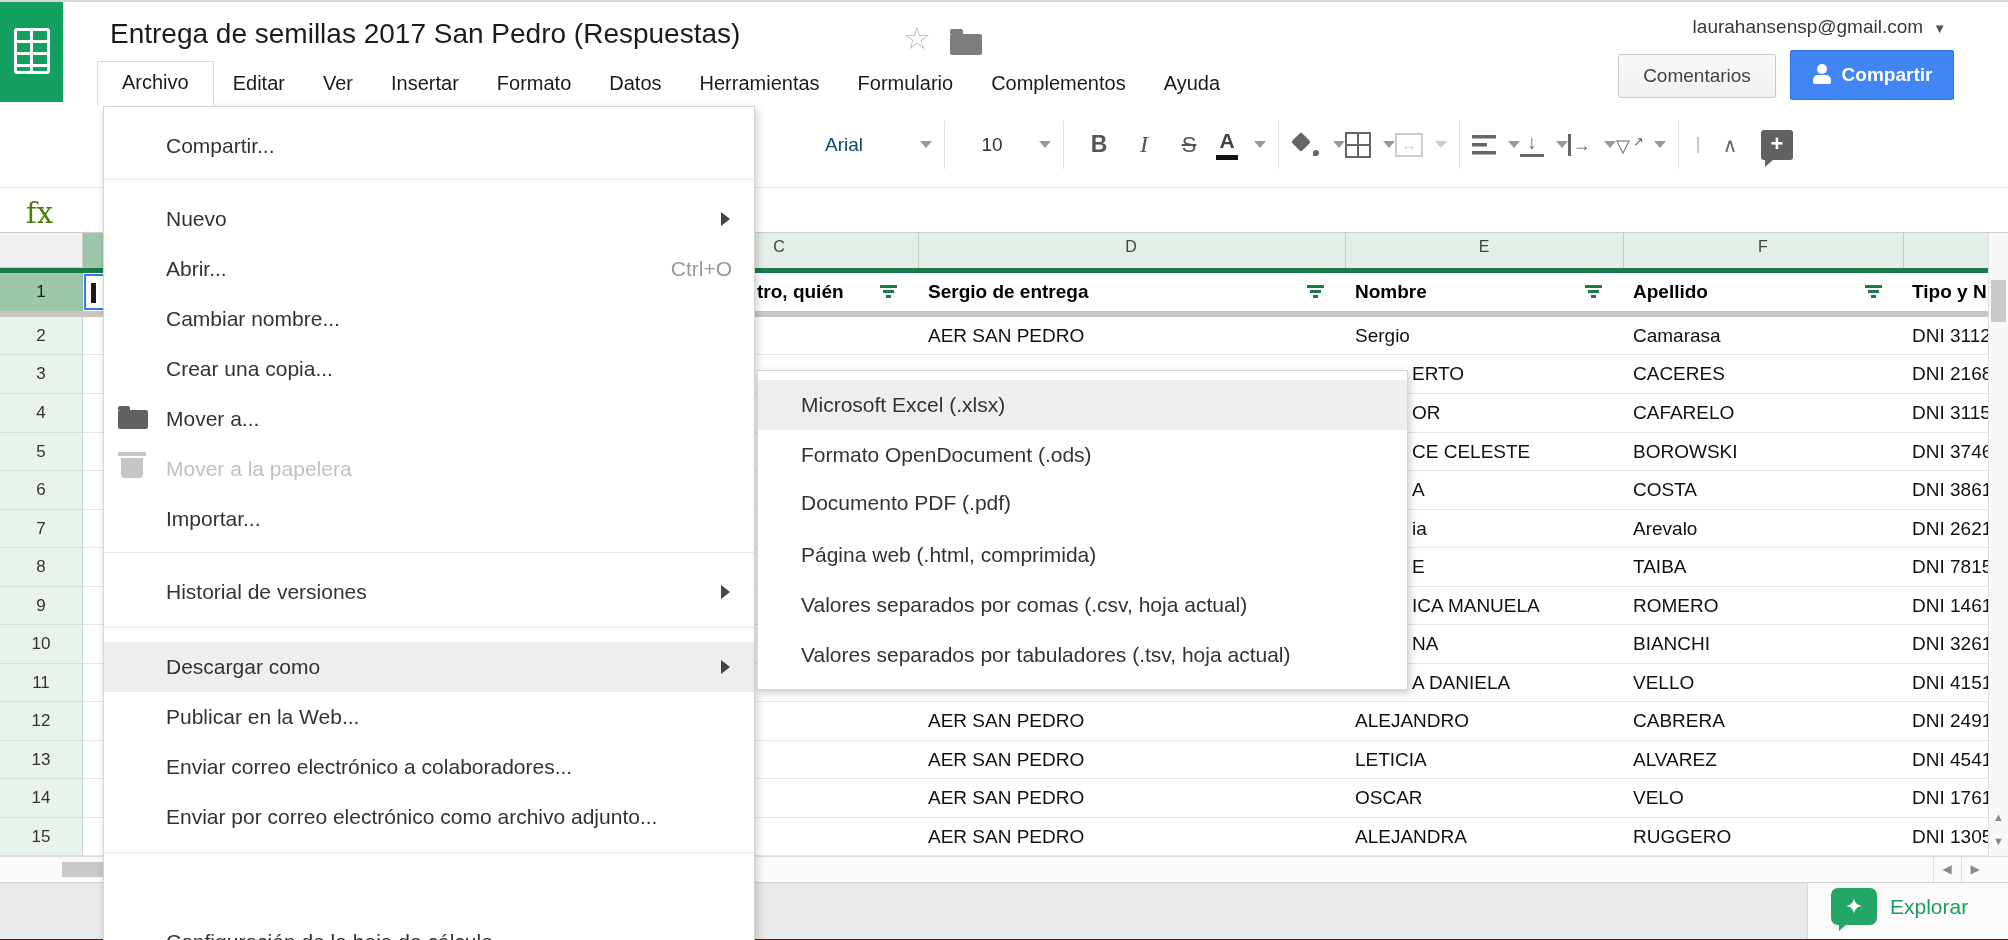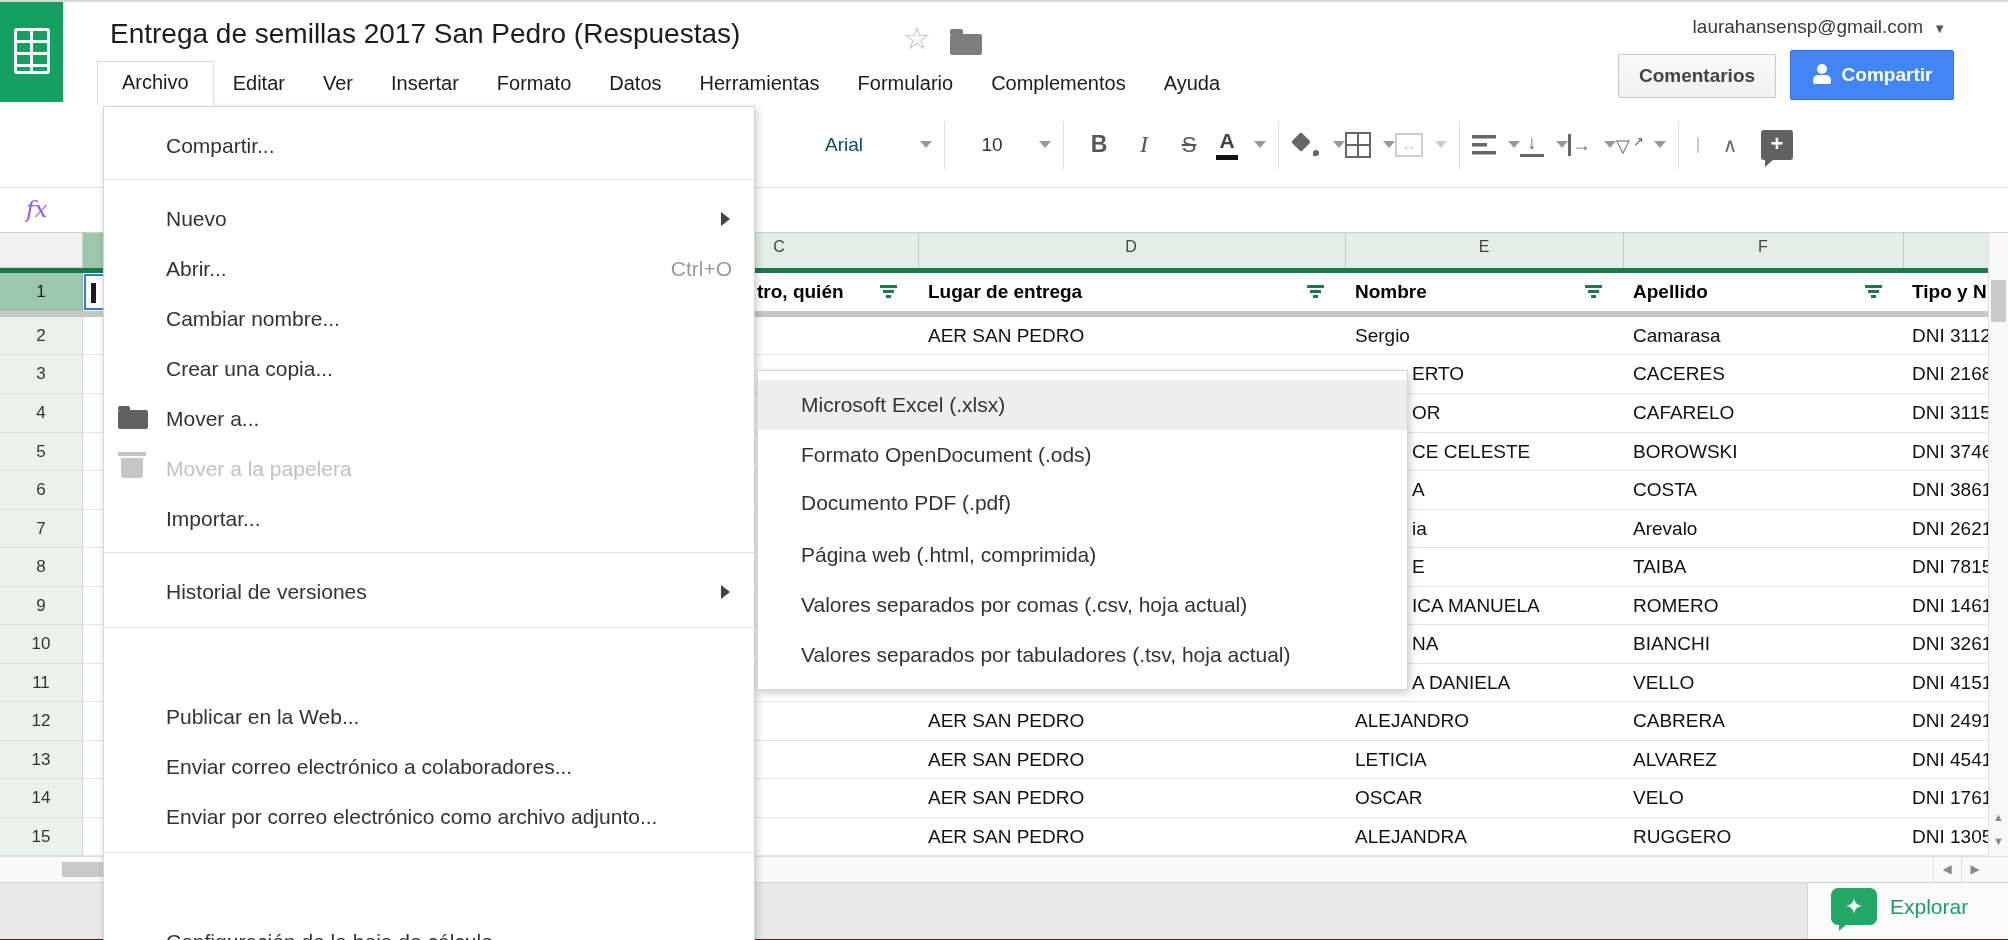--- a/index.html
+++ b/index.html
@@ -21,21 +21,21 @@
        linear-gradient(#fff,#fff) 0 21px/30px 3px no-repeat,
        linear-gradient(#fff,#fff) 0 33px/30px 3px no-repeat,
        linear-gradient(#fff,#fff) 13px 0/3px 40px no-repeat; }
   .doc-title { position:absolute; left:110px; top:16px; font-size:28px; color:#1c1c1c; white-space:nowrap; }
   .star-ic { position:absolute; left:903px; top:18px; font-size:31px; color:#bdbdbd; }
   .folder-ic { position:absolute; left:950px; top:32px; width:32px; height:21px; background:#7d7d7d; border-radius:2px; }
   .folder-ic:before { content:""; position:absolute; left:0; top:-5px; width:13px; height:5px; background:#7d7d7d; border-radius:2px 2px 0 0; }
   .account { position:absolute; right:62px; top:14px; font-size:19px; color:#3a3a3a; }
   .account .caret { font-size:13px; color:#555; margin-left:10px; }
   .btn-comments { position:absolute; left:1618px; top:52px; width:158px; height:44px; background:linear-gradient(#f9f9f9,#f1f1f1);
-     border:1px solid #c9c9c9; border-radius:2px; font-size:19px; font-weight:bold; color:#444; text-align:center; line-height:42px; }
+     border:1px solid #c9c9c9; border-radius:2px; font-size:19px; font-weight:normal; color:#444; text-align:center; line-height:42px; }
   .btn-share { position:absolute; left:1790px; top:48px; width:164px; height:50px; background:#4285f4; border:1px solid #3372e0;
      border-radius:2px; font-size:19px; font-weight:bold; color:#fff; display:flex; align-items:center; justify-content:center; gap:10px; }
   .share-person { position:relative; width:20px; height:22px; }
   .share-person i { position:absolute; left:5px; top:0; width:10px; height:10px; border-radius:50%; background:#fff; }
   .share-person u { position:absolute; left:1px; top:11px; width:18px; height:9px; border-radius:5px 5px 2px 2px; background:#fff; }
 
   
   .menubar { position:absolute; left:97px; top:62px; height:38px; display:flex; align-items:center; font-size:20px; color:#1b1b1b; }
   .menubar .mtab { padding:0 24px; height:44px; line-height:40px; background:#fff; border:1px solid #d9d9d9; border-bottom:none; position:relative; z-index:60; }
   .menubar .m { padding:0 19px; }
@@ -67,21 +67,21 @@
   .ic-rotate { width:26px; height:24px; position:relative; color:#666; font-size:18px; line-height:26px; text-align:left;}
   .ic-rotate s { position:absolute; right:-2px; top:-4px; font-size:13px; text-decoration:none;}
   .minidiv { width:2px; height:16px; background:#c9c9c9; margin:0 14px 0 6px; }
   .ic-more { font-size:20px; color:#666; width:34px; text-align:center;}
   .ic-comment { position:relative; width:32px; height:30px; background:#616161; border-radius:3px; color:#fff; font-size:22px; font-weight:bold;
       text-align:center; line-height:28px; margin-left:14px;}
   .ic-comment:after { content:""; position:absolute; left:4px; bottom:-7px; border-left:9px solid #616161; border-bottom:8px solid transparent; }
 
   
   .fxbar { position:absolute; left:0; top:185px; width:2008px; height:46px; background:#fff; border-top:1px solid #e4e4e4; border-bottom:1px solid #cfcfcf; }
-  .fx { position:absolute; left:26px; top:8px; font-family:"DejaVu Serif", serif; font-style:italic; font-size:23px; color:#8b5cf6; }
+  .fx { position:absolute; left:26px; top:8px; font-family:"DejaVu Serif", serif; font-size:29px; color:#4d7c0f; }
 
   
   .grid { position:absolute; left:0; top:231px; width:2008px; height:623px; background:#fff; }
   .corner { position:absolute; left:0; top:0; width:83px; height:35px; background:#f1f1f1; border-right:1px solid #cfcfcf; border-bottom:1px solid #cfcfcf;}
   .colstrip { position:absolute; left:83px; top:0; width:1905px; height:35px; background:#e3eee6; }
   .colstrip .a-sel { position:absolute; left:0; top:0; width:20px; height:35px; background:#9dc7ab; }
   .collabel { position:absolute; top:5px; font-size:16px; color:#444; transform:translateX(-50%); }
   .coltick { position:absolute; top:0; width:1px; height:35px; background:#bccfc2; }
   .greenline { position:absolute; left:0; top:35px; width:1988px; height:5px; background:#1a7a4a; }
 
@@ -264,21 +264,21 @@
     <div class="vline" style="left:1903px"></div>
 
     <div class="hdr-row">
       <div class="rn1">1</div>
       <div class="hcell" style="left:757px;width:120px">tro, quién</div>
       <span class="filt" style="left:880px">
           <i></i>
           <i></i>
           <i></i>
         </span>
-      <div class="hcell" style="left:928px;width:300px">Lugar de entrega</div>
+      <div class="hcell" style="left:928px;width:300px">Sergio de entrega</div>
       <span class="filt" style="left:1307px">
           <i></i>
           <i></i>
           <i></i>
         </span>
       <div class="hcell" style="left:1355px;width:180px">Nombre</div>
       <span class="filt" style="left:1585px">
           <i></i>
           <i></i>
           <i></i>
@@ -423,20 +423,21 @@
     <div class="fm-item" style="top:87px"><span>Nuevo</span><span class="fm-arrow"></span></div>
     <div class="fm-item" style="top:137px"><span>Abrir...</span><span class="fm-short">Ctrl+O</span></div>
     <div class="fm-item" style="top:237px"><span>Crear una copia...</span></div>
     <div class="fm-item" style="top:187px"><span>Cambiar nombre...</span></div>
     <div class="fm-item" style="top:287px"><span class="fm-ic-folder"></span><span>Mover a...</span></div>
     <div class="fm-item dis" style="top:337px"><span class="fm-ic-trash"></span><span>Mover a la papelera</span></div>
     <div class="fm-item" style="top:387px"><span>Importar...</span></div>
     <div class="fm-sep" style="top:445px"></div>
     <div class="fm-item" style="top:460px"><span>Historial de versiones</span><span class="fm-arrow"></span></div>
     <div class="fm-sep" style="top:520px"></div>
+    <div class="fm-item hl" style="top:535px"><span>Descargar como</span><span class="fm-arrow"></span></div>
     <div class="fm-item" style="top:585px"><span>Publicar en la Web...</span></div>
     <div class="fm-item" style="top:635px"><span>Enviar correo electrónico a colaboradores...</span></div>
     <div class="fm-item" style="top:685px"><span>Enviar por correo electrónico como archivo adjunto...</span></div>
     <div class="fm-sep" style="top:745px"></div>
     <div class="fm-item" style="top:810px"><span>Configuración de la hoja de cálculo</span></div>
   </div>
 
   <div class="submenu">
     <div class="sm-item hl" style="top:9px"><span>Microsoft Excel (.xlsx)</span></div>
     <div class="sm-item" style="top:59px"><span>Formato OpenDocument (.ods)</span></div>

